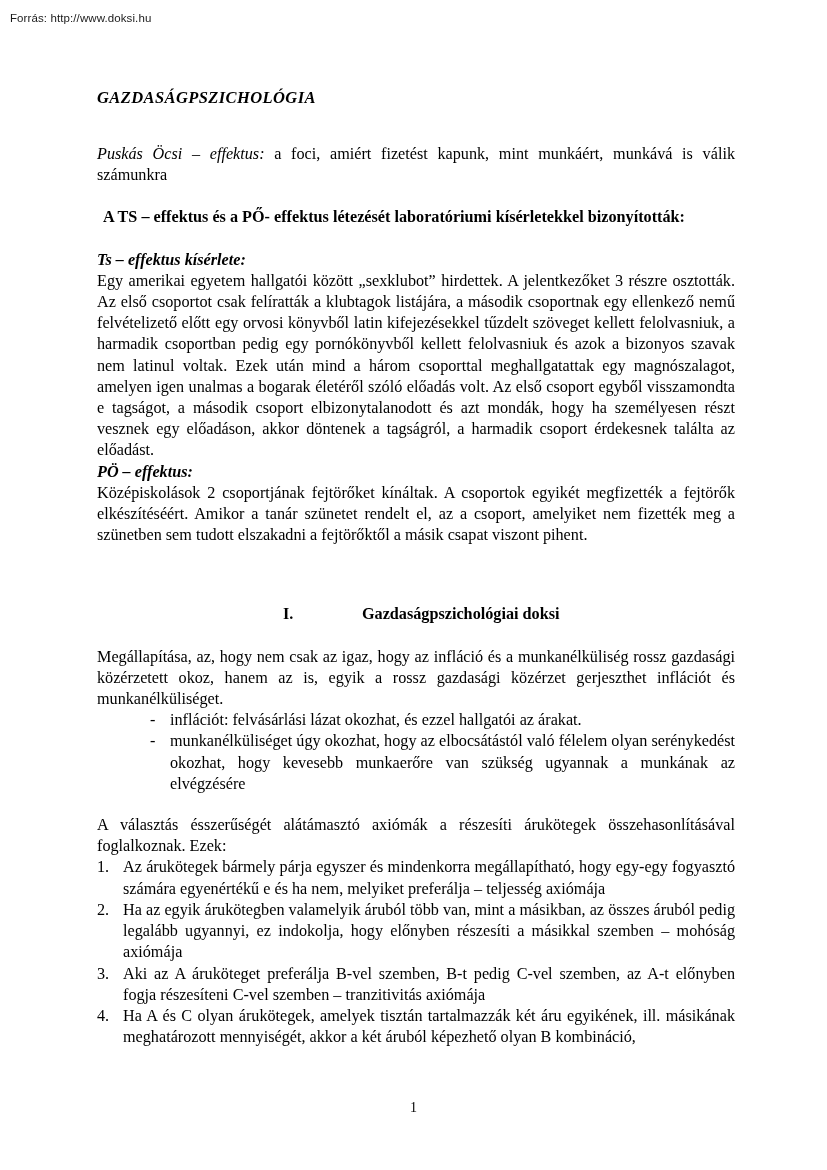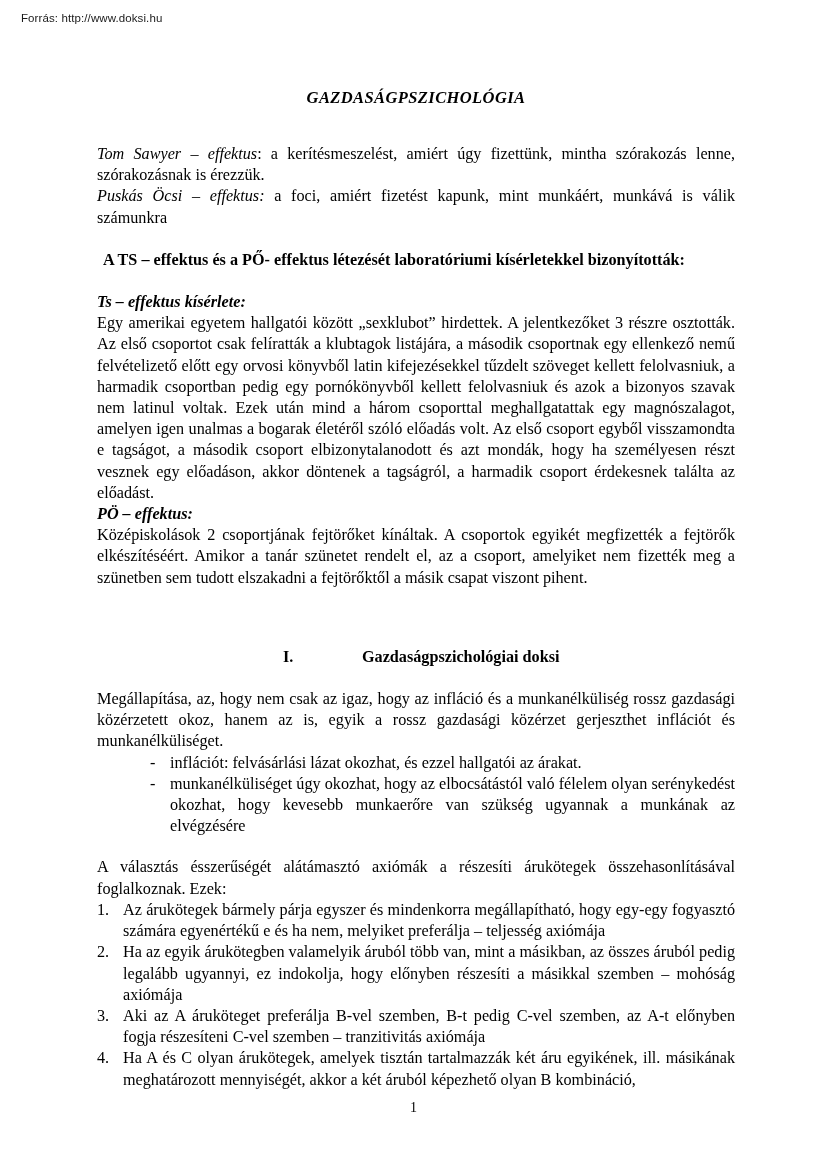--- a/index.html
+++ b/index.html
@@ -16,36 +16,36 @@
     width: 827px;
     height: 1170px;
     background: #ffffff;
     overflow: hidden;
     box-sizing: border-box;
   }
   
   .header-watermark {
     position: absolute;
     top: 12px;
-    left: 21px;
+    left: 10px;
     font-family: "Liberation Sans", "DejaVu Sans", sans-serif;
     font-size: 11.5px;
     color: #1a1a1a;
     letter-spacing: 0.1px;
     white-space: nowrap;
   }
   
   .content {
     position: absolute;
     left: 97px;
     top: 88px;
     width: 638px;
   }
   .doc-title {
-    text-align: center;
+    text-align: left;
     font-weight: bold;
     font-style: italic;
     font-size: 16.5px;
     letter-spacing: 0.4px;
     margin: 0 0 36px 0;
   }
   p.body-text {
     margin: 0;
     font-size: 16.2px;
     line-height: 21.2px;
@@ -126,23 +126,20 @@
 <body>
 
 <div class="page">
 
   <div class="header-watermark">Forrás: http://www.doksi.hu</div>
 
   <div class="content">
 
     <div class="doc-title">GAZDASÁGPSZICHOLÓGIA</div>
 
-    <p class="body-text">
-      <span class="lead-italic">Tom Sawyer – effektus</span><span>: a kerítésmeszelést, amiért úgy fizettünk, mintha szórakozás lenne, szórakozásnak is érezzük.</span>
-    </p>
 
     <p class="body-text">
       <span class="lead-italic">Puskás Öcsi – effektus:</span><span> a foci, amiért fizetést kapunk, mint munkáért, munkává is válik számunkra</span>
     </p>
 
     <div class="gap-md"></div>
 
     <p class="body-text indent-space">A TS – effektus és a PŐ- effektus létezését laboratóriumi kísérletekkel bizonyították:</p>
 
     <div class="gap-md"></div>

